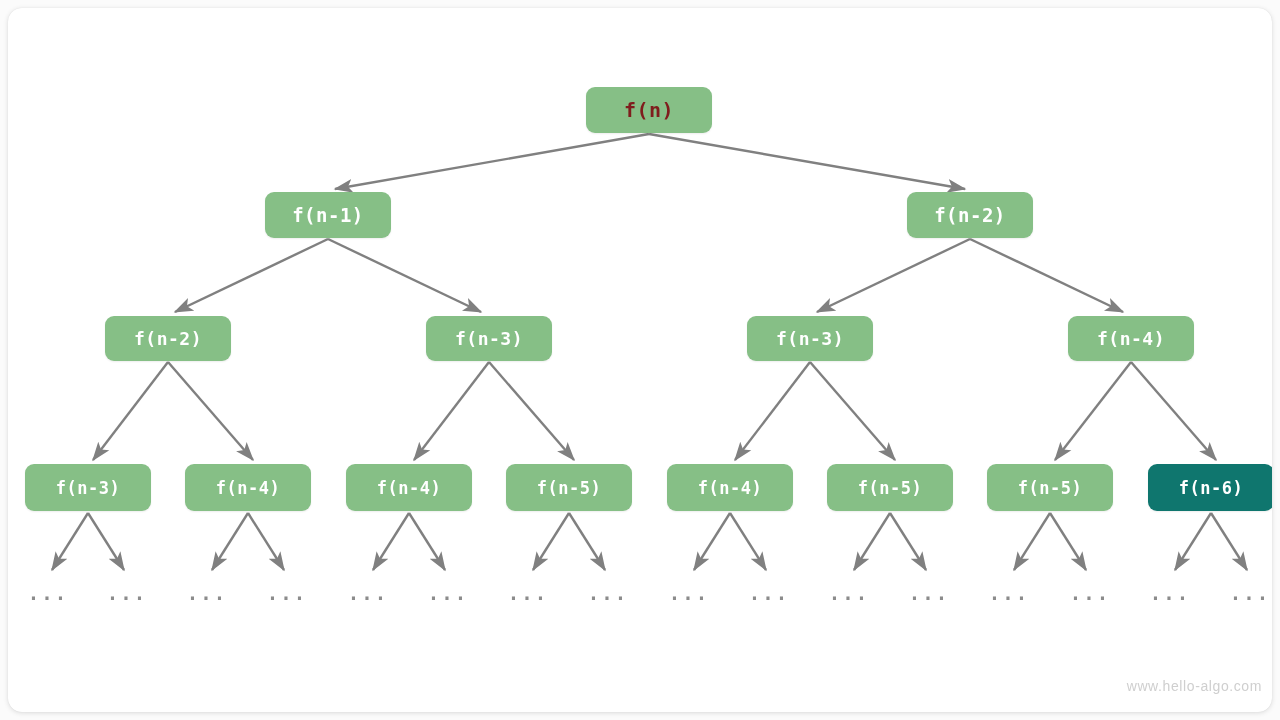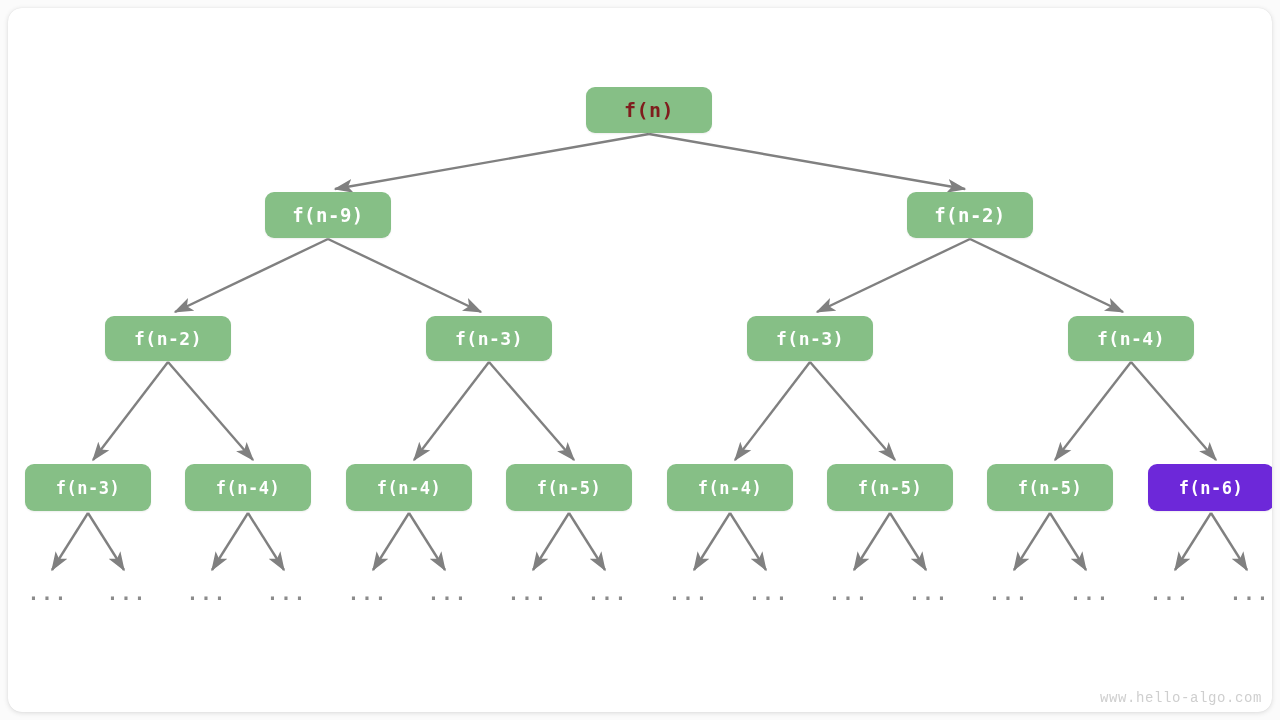--- a/index.html
+++ b/index.html
@@ -60,23 +60,23 @@
     font-size: 19px;
     font-weight: bold;
     letter-spacing: 2px;
     line-height: 1;
     transform: translate(-50%, -50%);
     white-space: nowrap;
   }
   #watermark {
     position: absolute;
     right: 26px;
-    bottom: 22px;
+    bottom: 34px;
     color: #cfcfcf;
-    font-family: Liberation Mono, monospace;
+    font-family: Liberation Sans, sans-serif;
     font-size: 14px;
     letter-spacing: 0.6px;
   }
 </style>
 </head>
 <body>
 
 <div id="card">
   <div id="stage">
 
@@ -115,34 +115,34 @@
           <line x1="882" y1="505" x2="918" y2="562" stroke="#808080" stroke-width="2.4" stroke-linecap="butt" marker-end="url(#arrowhead)"></line>
           <line x1="1042" y1="505" x2="1006" y2="562" stroke="#808080" stroke-width="2.4" stroke-linecap="butt" marker-end="url(#arrowhead)"></line>
           <line x1="1042" y1="505" x2="1078" y2="562" stroke="#808080" stroke-width="2.4" stroke-linecap="butt" marker-end="url(#arrowhead)"></line>
           <line x1="1203" y1="505" x2="1167" y2="562" stroke="#808080" stroke-width="2.4" stroke-linecap="butt" marker-end="url(#arrowhead)"></line>
           <line x1="1203" y1="505" x2="1239" y2="562" stroke="#808080" stroke-width="2.4" stroke-linecap="butt" marker-end="url(#arrowhead)"></line>
         </g>
     </svg>
 
     <div id="nodes">
         <div class="node" style="left: 578px; top: 79px; width: 126px; height: 46px; font-size: 20px; background: rgb(134, 191, 134); color: #7f1d1d;">f(n)</div>
-        <div class="node" style="left: 257px; top: 184px; width: 126px; height: 46px; font-size: 19px; background: rgb(134, 191, 134); color: rgb(255, 255, 255);">f(n-9)</div>
+        <div class="node" style="left: 257px; top: 184px; width: 126px; height: 46px; font-size: 19px; background: rgb(134, 191, 134); color: rgb(255, 255, 255);">f(n-1)</div>
         <div class="node" style="left: 899px; top: 184px; width: 126px; height: 46px; font-size: 19px; background: rgb(134, 191, 134); color: rgb(255, 255, 255);">f(n-2)</div>
         <div class="node" style="left: 97px; top: 308px; width: 126px; height: 45px; font-size: 18px; background: rgb(134, 191, 134); color: rgb(255, 255, 255);">f(n-2)</div>
         <div class="node" style="left: 418px; top: 308px; width: 126px; height: 45px; font-size: 18px; background: rgb(134, 191, 134); color: rgb(255, 255, 255);">f(n-3)</div>
         <div class="node" style="left: 739px; top: 308px; width: 126px; height: 45px; font-size: 18px; background: rgb(134, 191, 134); color: rgb(255, 255, 255);">f(n-3)</div>
         <div class="node" style="left: 1060px; top: 308px; width: 126px; height: 45px; font-size: 18px; background: rgb(134, 191, 134); color: rgb(255, 255, 255);">f(n-4)</div>
         <div class="node" style="left: 17px; top: 456px; width: 126px; height: 47px; font-size: 17px; background: rgb(134, 191, 134); color: rgb(255, 255, 255);">f(n-3)</div>
         <div class="node" style="left: 177px; top: 456px; width: 126px; height: 47px; font-size: 17px; background: rgb(134, 191, 134); color: rgb(255, 255, 255);">f(n-4)</div>
         <div class="node" style="left: 338px; top: 456px; width: 126px; height: 47px; font-size: 17px; background: rgb(134, 191, 134); color: rgb(255, 255, 255);">f(n-4)</div>
         <div class="node" style="left: 498px; top: 456px; width: 126px; height: 47px; font-size: 17px; background: rgb(134, 191, 134); color: rgb(255, 255, 255);">f(n-5)</div>
         <div class="node" style="left: 659px; top: 456px; width: 126px; height: 47px; font-size: 17px; background: rgb(134, 191, 134); color: rgb(255, 255, 255);">f(n-4)</div>
         <div class="node" style="left: 819px; top: 456px; width: 126px; height: 47px; font-size: 17px; background: rgb(134, 191, 134); color: rgb(255, 255, 255);">f(n-5)</div>
         <div class="node" style="left: 979px; top: 456px; width: 126px; height: 47px; font-size: 17px; background: rgb(134, 191, 134); color: rgb(255, 255, 255);">f(n-5)</div>
-        <div class="node" style="left: 1140px; top: 456px; width: 126px; height: 47px; font-size: 17px; background: #6d28d9; color: rgb(255, 255, 255);">f(n-6)</div>
+        <div class="node" style="left: 1140px; top: 456px; width: 126px; height: 47px; font-size: 17px; background: #0f766e; color: rgb(255, 255, 255);">f(n-6)</div>
       </div>
     <div id="ellipses">
         <div class="dots" style="left: 40px; top: 585px; color: rgb(140, 140, 140);">...</div>
         <div class="dots" style="left: 119px; top: 585px; color: rgb(140, 140, 140);">...</div>
         <div class="dots" style="left: 199px; top: 585px; color: rgb(140, 140, 140);">...</div>
         <div class="dots" style="left: 279px; top: 585px; color: rgb(140, 140, 140);">...</div>
         <div class="dots" style="left: 360px; top: 585px; color: rgb(140, 140, 140);">...</div>
         <div class="dots" style="left: 440px; top: 585px; color: rgb(140, 140, 140);">...</div>
         <div class="dots" style="left: 520px; top: 585px; color: rgb(140, 140, 140);">...</div>
         <div class="dots" style="left: 600px; top: 585px; color: rgb(140, 140, 140);">...</div>

